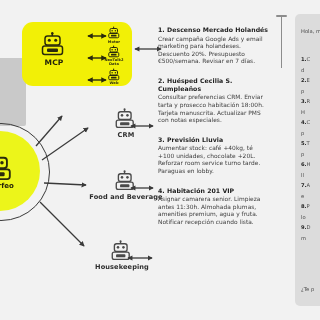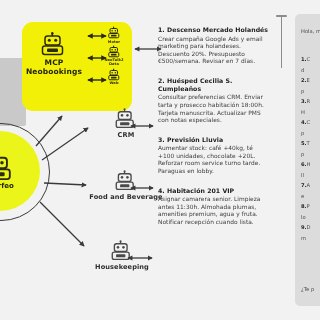--- a/index.html
+++ b/index.html
@@ -12,21 +12,21 @@
   .canvas{position:absolute;inset:0;background:#f2f2f2;}
 
   
   .left-panel{
     position:absolute;left:-14px;top:58px;width:40px;height:68px;
     background:#c9c9c9;border-radius:2px;
   }
 
   
   .mcp-box{
-    position:absolute;left:22px;top:22px;width:110px;height:89px;
+    position:absolute;left:22px;top:22px;width:110px;height:64px;
     background:#f2f006;border-radius:11px;
   }
   .mcp-left{
     position:absolute;left:4px;top:10px;width:56px;
     display:flex;flex-direction:column;align-items:center;
   }
   .mcp-title{
     margin-top:2px;text-align:center;font-size:7.5px;font-weight:bold;
     color:#24240a;line-height:9px;letter-spacing:.1px;
   }
@@ -132,21 +132,20 @@
         <rect x="10.5" y="1" width="1.6" height="3" fill="#2a2a0c"></rect>
         <circle cx="11.3" cy="1.2" r="1.2" fill="#2a2a0c"></circle>
         <rect x="4" y="4" width="15" height="9" rx="2.6" fill="none" stroke="#2a2a0c" stroke-width="1.5"></rect>
         <circle cx="8.3" cy="8.3" r="1.5" fill="#2a2a0c"></circle>
         <circle cx="14.7" cy="8.3" r="1.5" fill="#2a2a0c"></circle>
         <rect x="1.5" y="14" width="20" height="8.5" rx="2.2" fill="none" stroke="#2a2a0c" stroke-width="1.5"></rect>
         <rect x="6" y="16.5" width="11" height="3.6" rx="1" fill="#2a2a0c"></rect>
       </svg>
       <div class="mcp-title">
         <span>MCP</span><br>
-        <span>Neobookings</span>
       </div>
     </div>
 
     <svg class="mcp-arrows" width="28" height="66" viewBox="0 0 28 66">
       <defs>
         <marker id="a2" markerWidth="5" markerHeight="5" refX="3.4" refY="2" orient="auto">
           <path d="M0,0 L4,2 L0,4 z" fill="#2a2a0c"></path>
         </marker>
         <marker id="a2s" markerWidth="5" markerHeight="5" refX="0.6" refY="2" orient="auto">
           <path d="M4,0 L0,2 L4,4 z" fill="#2a2a0c"></path>

